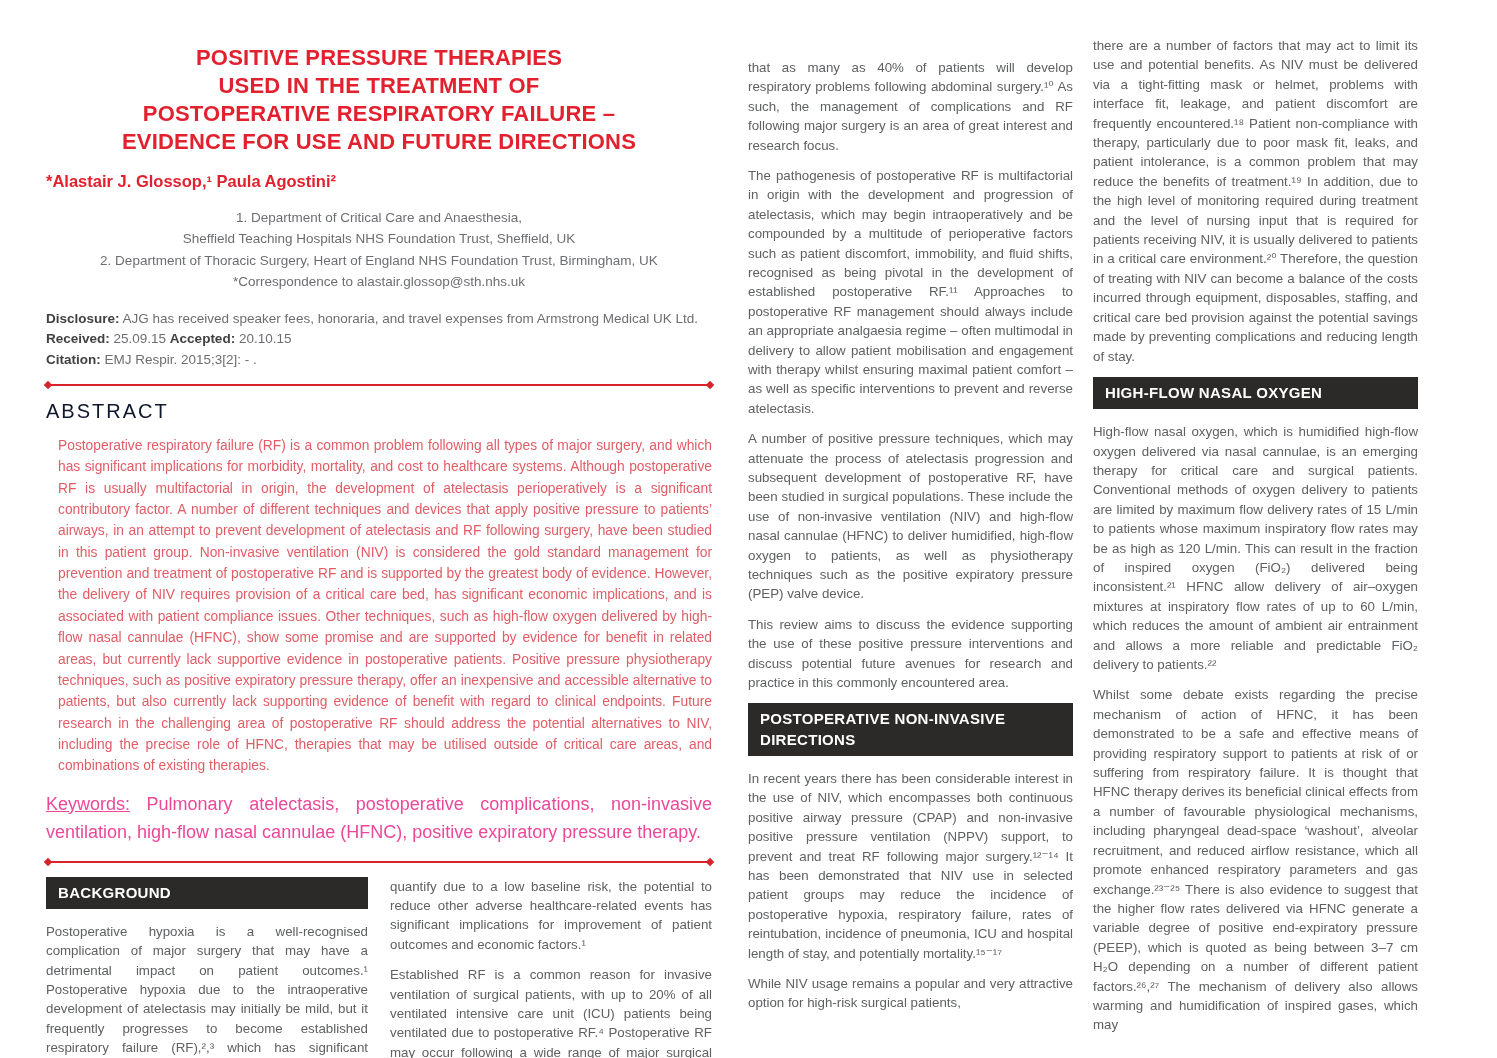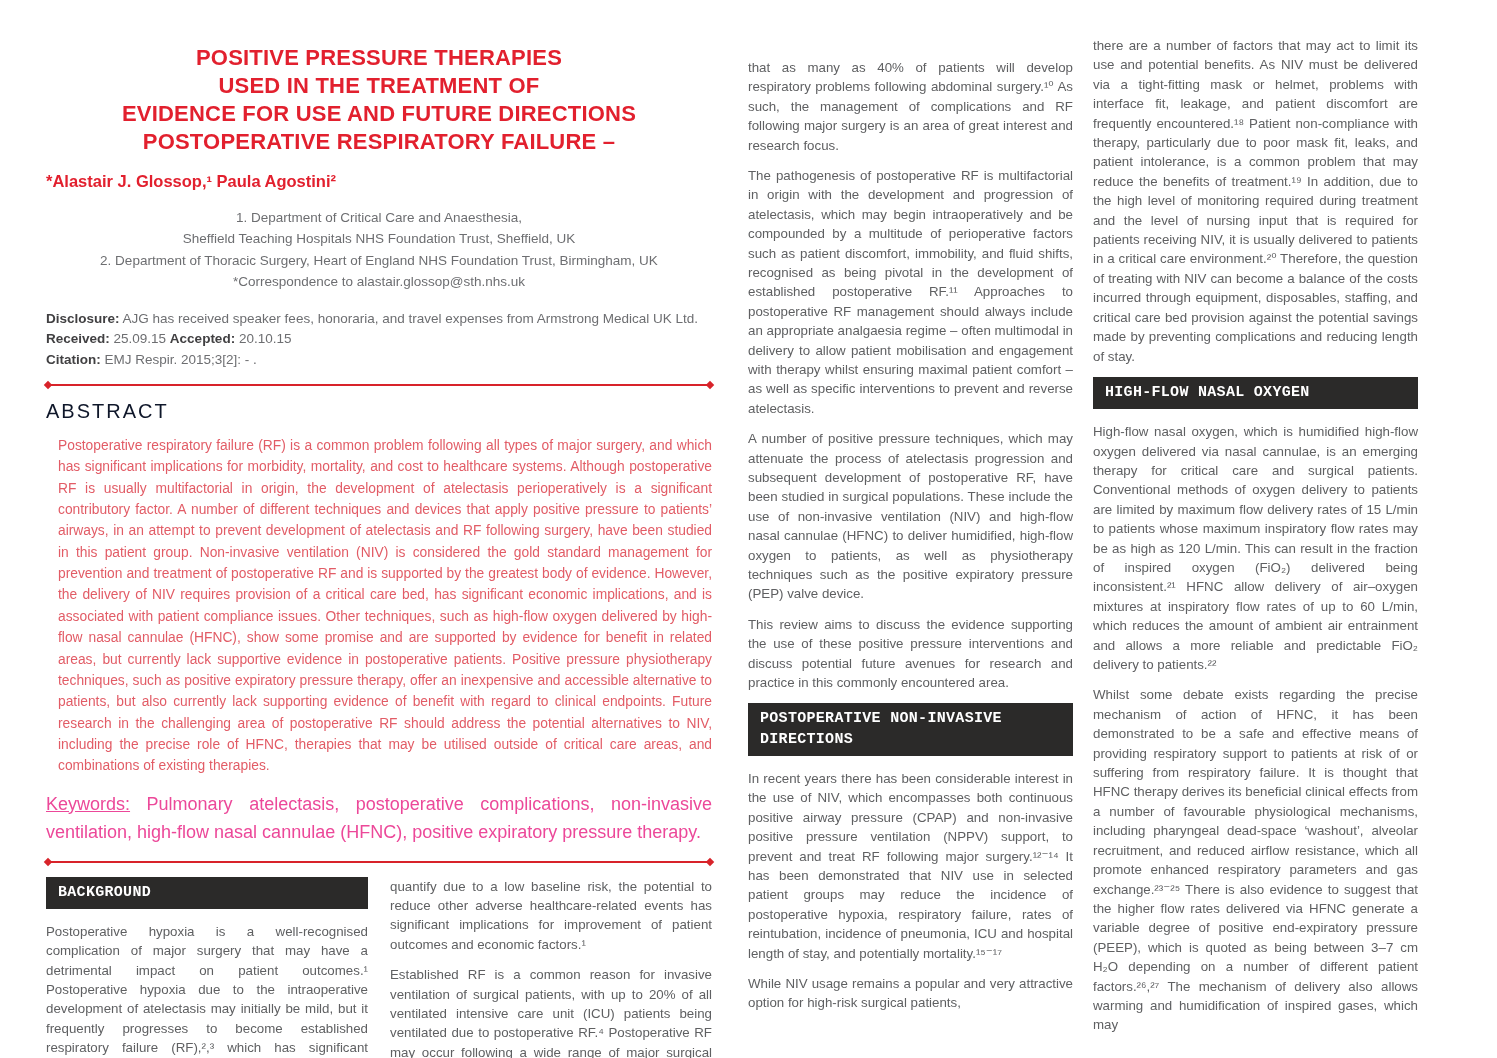--- a/index.html
+++ b/index.html
@@ -29,34 +29,34 @@
 
   .abstract-heading{color:#0f172a;font-size:20px;font-weight:400;letter-spacing:2px;margin:10px 0 12px 0;}
   .abstract-body{color:#e25c66;font-size:13.8px;line-height:1.55;text-align:justify;margin:0 0 14px 12px;}
   .keywords{color:#ec4899;font-size:18px;line-height:1.55;text-align:justify;margin:0 0 6px 0;}
   .keywords .kw{text-decoration:underline;}
 
   .twocol{display:flex;gap:22px;margin-top:14px;}
   .twocol .col{width:322px;}
 
   .section-heading{background:#2b2a29;color:#ffffff;font-weight:bold;font-size:15px;line-height:1.35;
-    padding:6px 12px;letter-spacing:0.3px;margin:0 0 13px 0;font-family:Liberation Mono, monospace;}
+    padding:6px 12px;letter-spacing:0.3px;margin:0 0 13px 0;}
   .body-text{color:#5f6062;font-size:13.3px;line-height:1.46;text-align:justify;margin:0 0 11px 0;}
   .body-text:last-child{margin-bottom:0;}
 </style>
 </head>
 <body>
 
 <div class="page" id="page1">
 
   <div class="title">
     <div>POSITIVE PRESSURE THERAPIES</div>
     <div>USED IN THE TREATMENT OF</div>
+    <div>POSTOPERATIVE RESPIRATORY FAILURE –</div>
     <div>EVIDENCE FOR USE AND FUTURE DIRECTIONS</div>
-    <div>POSTOPERATIVE RESPIRATORY FAILURE –</div>
   </div>
 
   <div class="authors">*Alastair J. Glossop,¹ Paula Agostini²</div>
 
   <div class="affils">
     <div>1. Department of Critical Care and Anaesthesia,</div>
     <div>Sheffield Teaching Hospitals NHS Foundation Trust, Sheffield, UK</div>
     <div>2. Department of Thoracic Surgery, Heart of England NHS Foundation Trust, Birmingham, UK</div>
     <div>*Correspondence to alastair.glossop@sth.nhs.uk</div>
   </div>

